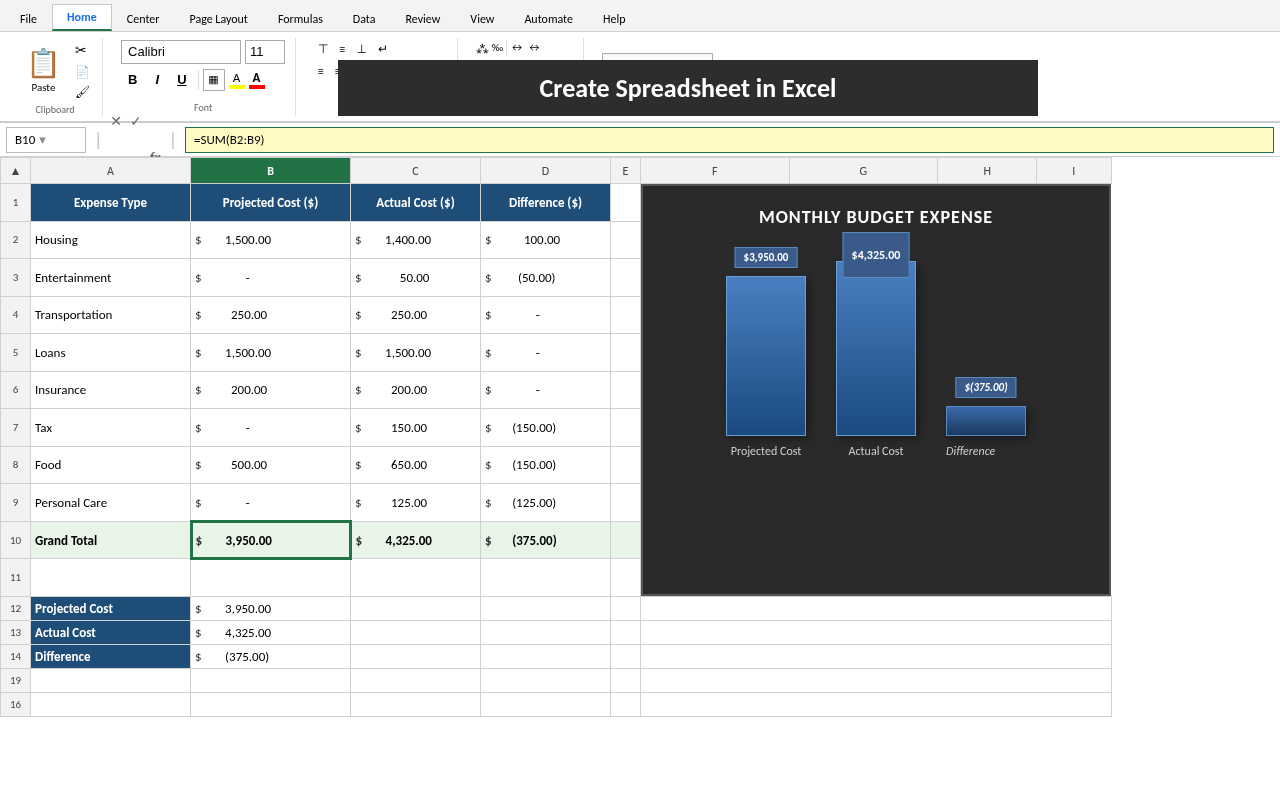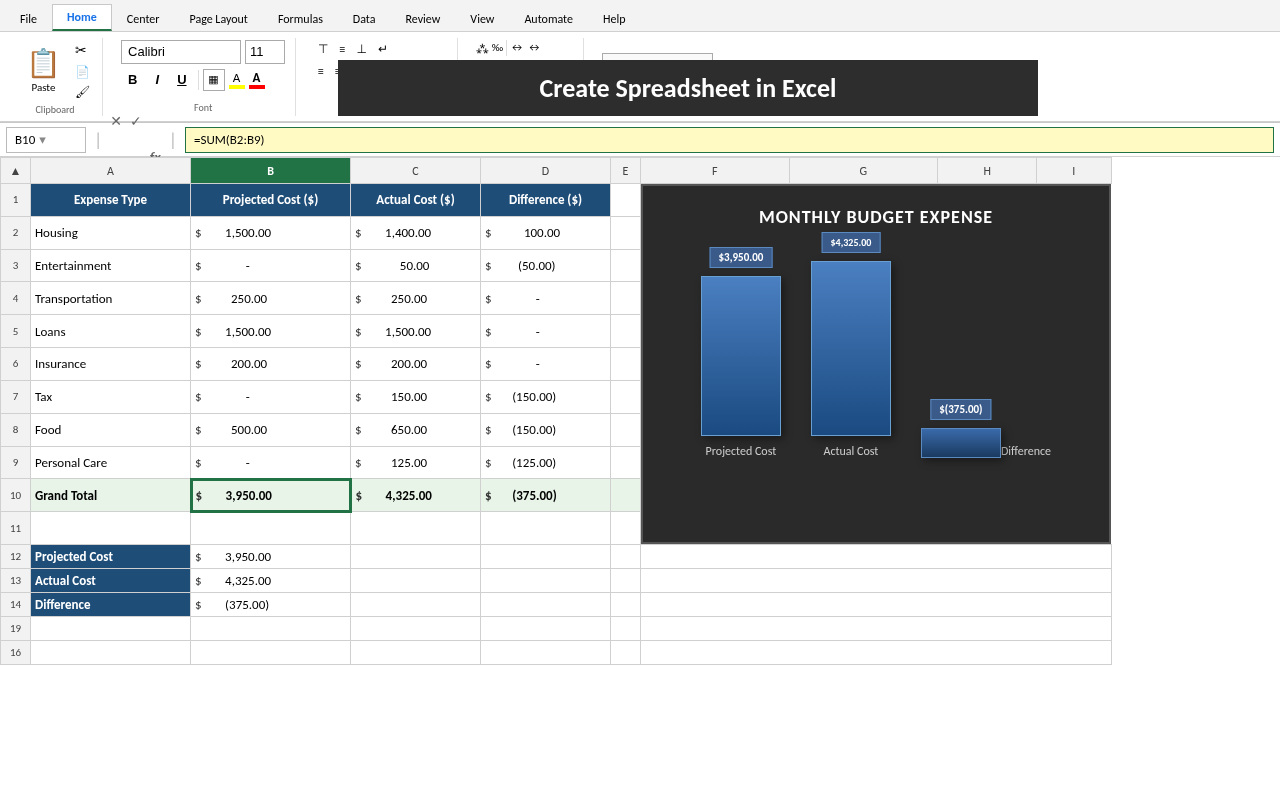--- a/index.html
+++ b/index.html
@@ -370,43 +370,43 @@
 
         <tr>
           <td class="row-num">1</td>
           <td class="header-cell">Expense Type</td>
           <td class="header-cell">Projected Cost ($)</td>
           <td class="header-cell">Actual Cost ($)</td>
           <td class="header-cell">Difference ($)</td>
           <td></td>
           <td colspan="4" rowspan="11" style="padding:0; vertical-align:top; border:none;">
 
-            <div class="chart-container" style="height:360px; width:470px; padding: 20px 15px 15px 15px;">
+            <div class="chart-container" style="height:412px; width:470px; padding: 20px 15px 15px 15px;">
               <div class="chart-title">MONTHLY BUDGET EXPENSE</div>
               <div style="display:flex; align-items:flex-end; gap:30px; height:240px; padding-bottom:30px; position:relative; padding-top:40px;">
 
                 <div style="display:flex; flex-direction:column; align-items:center; position:relative; height:200px; justify-content:flex-end;">
                   <div style="position:relative; width:80px; height:160px; background:linear-gradient(to bottom, #4a7fc1 0%, #1a4a80 100%); border:1px solid #6a9fd1; box-shadow: 3px 3px 8px rgba(0,0,0,0.4);">
                     <div style="position:absolute; top:-30px; left:50%; transform:translateX(-50%); background:#3a5a8a; color:white; font-size:11px; font-weight:bold; padding:3px 8px; border:1px solid #5a8abf; white-space:nowrap;">
                       <span>$3,950.00</span>
                     </div>
                   </div>
                   <div style="color:#ccc; font-size:12px; margin-top:8px; white-space:nowrap;">Projected Cost</div>
                 </div>
 
                 <div style="display:flex; flex-direction:column; align-items:center; position:relative; height:200px; justify-content:flex-end;">
                   <div style="position:relative; width:80px; height:175px; background:linear-gradient(to bottom, #4a7fc1 0%, #1a4a80 100%); border:1px solid #6a9fd1; box-shadow: 3px 3px 8px rgba(0,0,0,0.4);">
-                    <div style="position:absolute; top:-30px; left:50%; transform:translateX(-50%); background:#3a5a8a; color:white; font-size:10px; font-weight:bold; padding:3px 8px; border:1px solid #5a8abf; white-space:nowrap;">
+                    <div style="position:absolute; top:-30px; left:50%; transform:translateX(-50%); background:#3a5a8a; color:white; font-size:12px; font-weight:bold; padding:15px 8px; border:1px solid #5a8abf; white-space:nowrap;">
                       <span>$4,325.00</span>
                     </div>
                   </div>
                   <div style="color:#ccc; font-size:12px; margin-top:8px; white-space:nowrap;">Actual Cost</div>
                 </div>
 
-                <div style="display:flex; flex-direction:row; align-items:flex-end; position:relative; height:200px; justify-content:flex-end;">
+                <div style="display:flex; flex-direction:column; align-items:flex-start; position:relative; height:200px; justify-content:flex-end;font-style:italic;">
                   <div style="position:relative; width:80px; height:30px; background:linear-gradient(to bottom, #3a6aaa 0%, #1a3a60 100%); border:1px solid #5a8abf; box-shadow: 3px 3px 8px rgba(0,0,0,0.4);">
                     <div style="position:absolute; top:-30px; left:50%; transform:translateX(-50%); background:#3a5a8a; color:white; font-size:11px; font-weight:bold; padding:3px 8px; border:1px solid #5a8abf; white-space:nowrap;">
                       <span>$(375.00)</span>
                     </div>
                   </div>
                   <div style="color:#ccc; font-size:12px; margin-top:8px; white-space:nowrap;">Difference</div>
                 </div>
 
               </div>
             </div>

